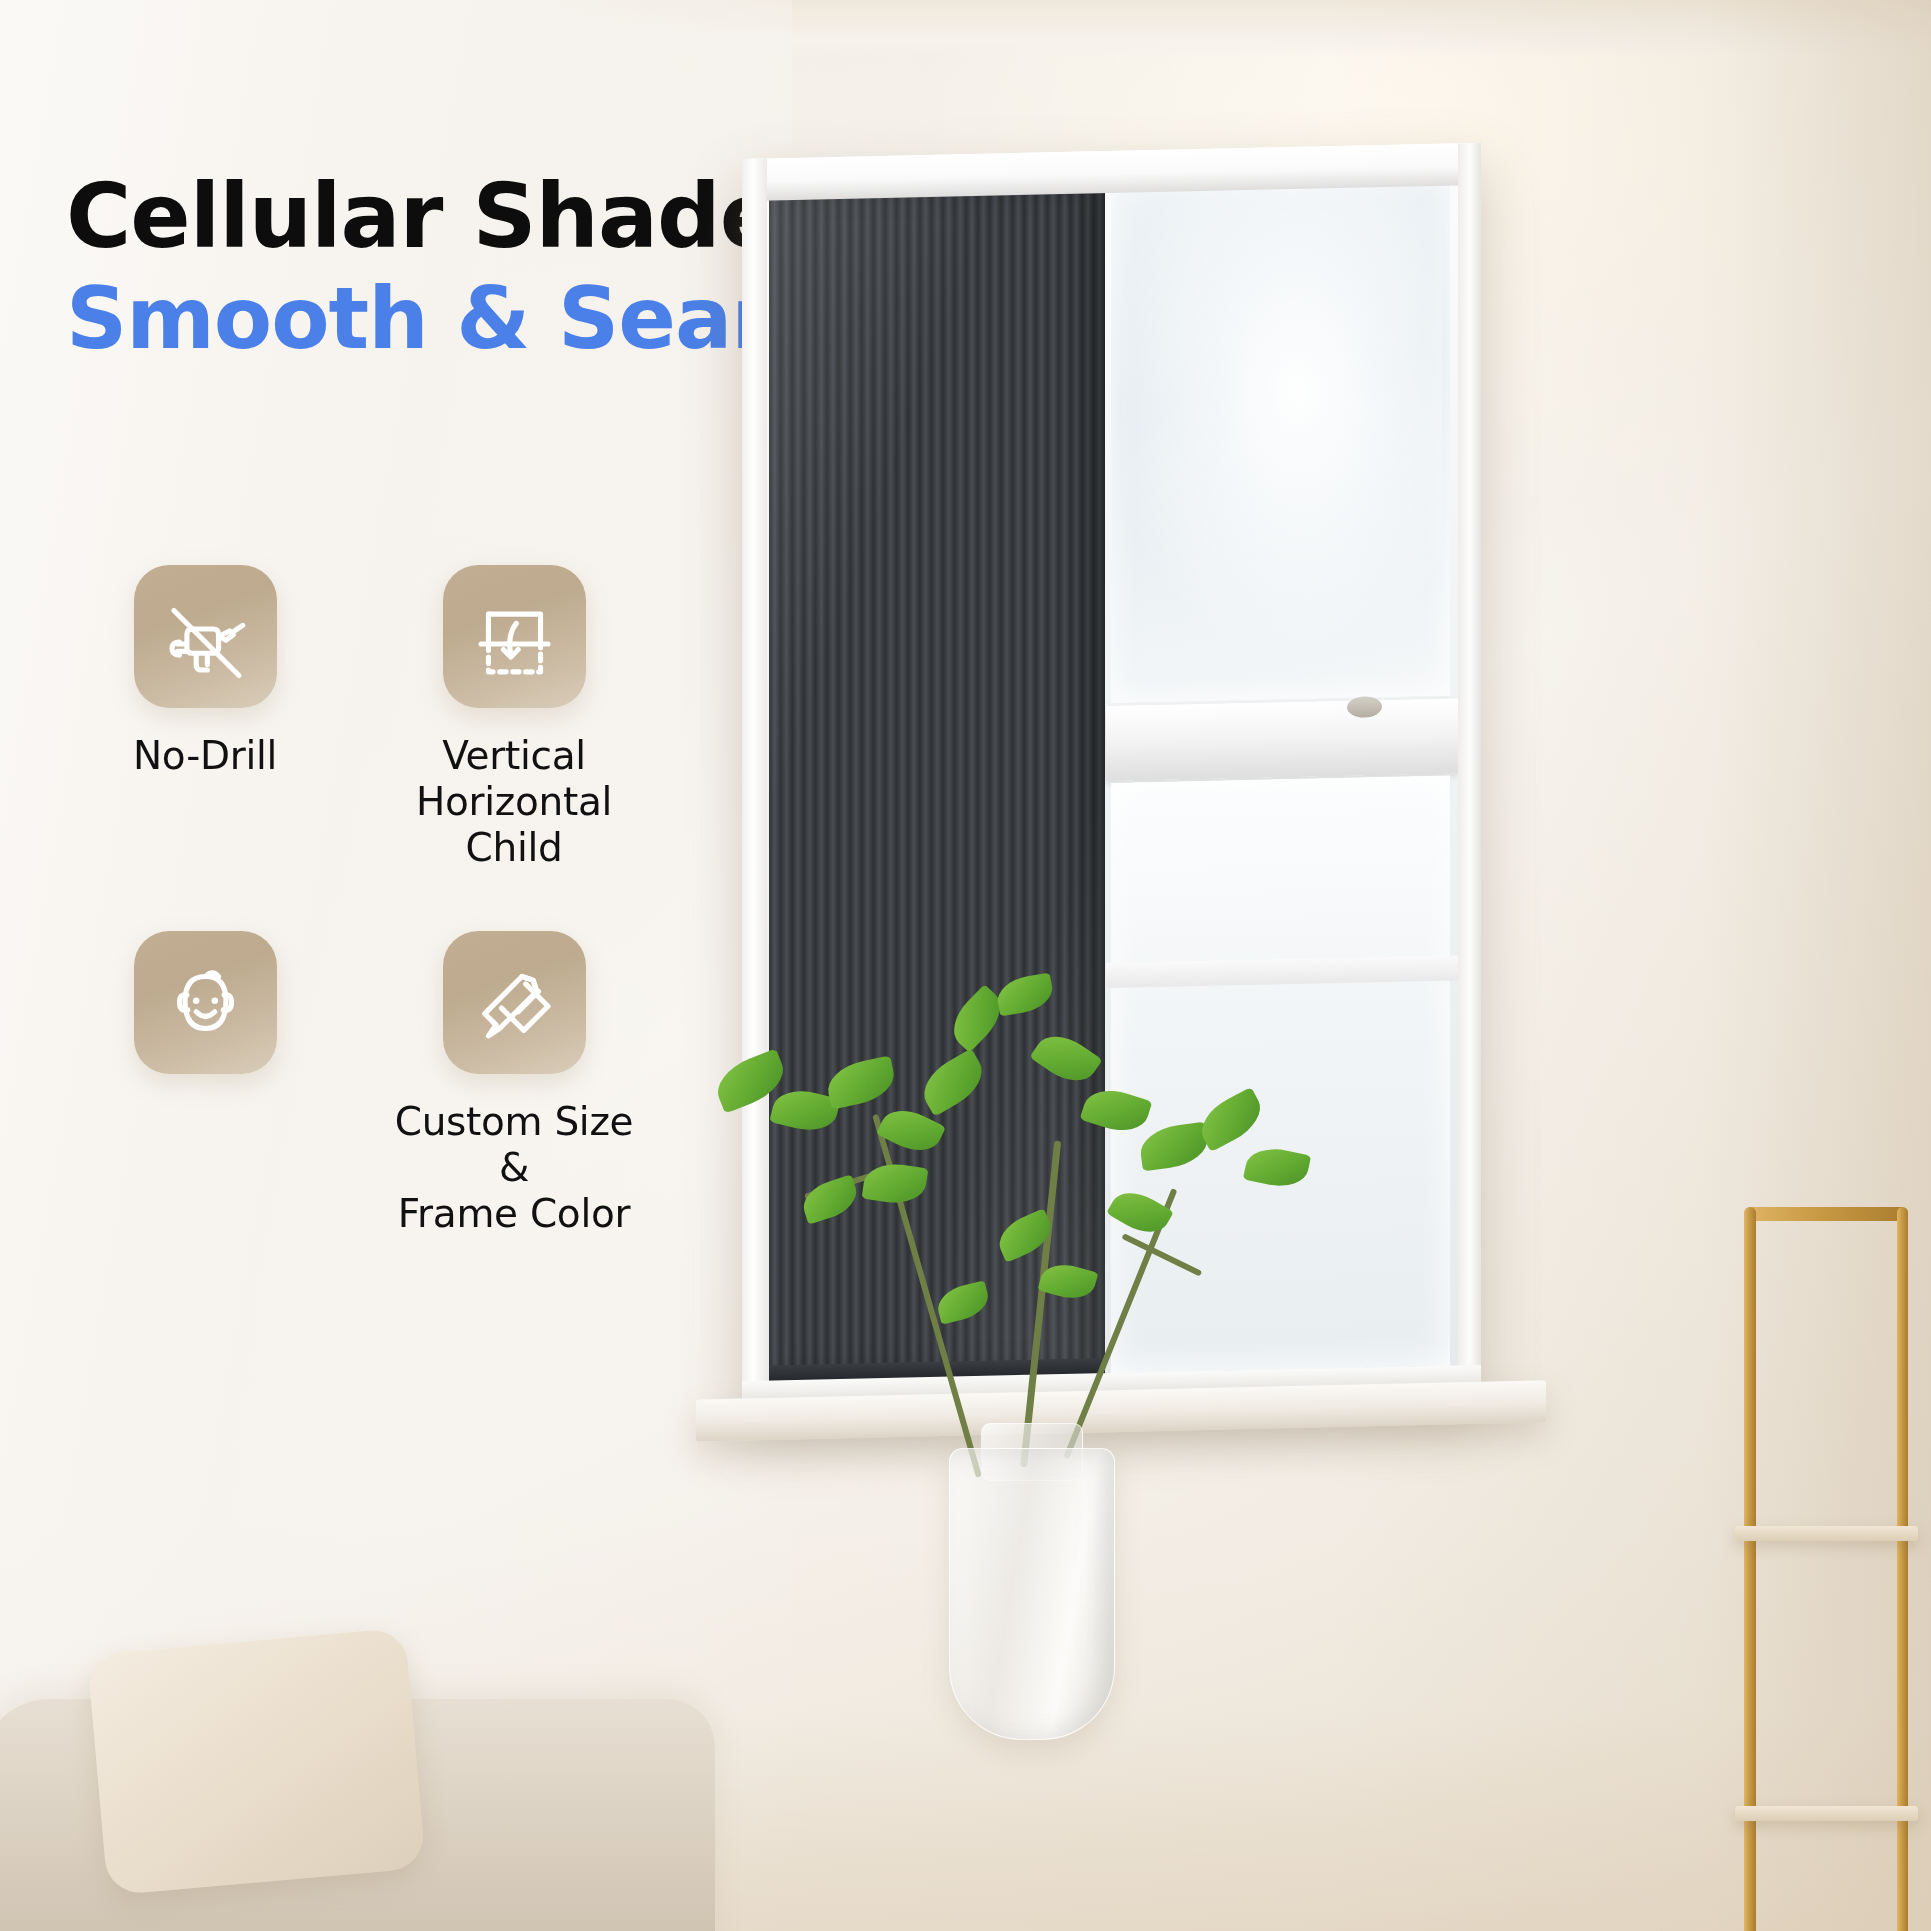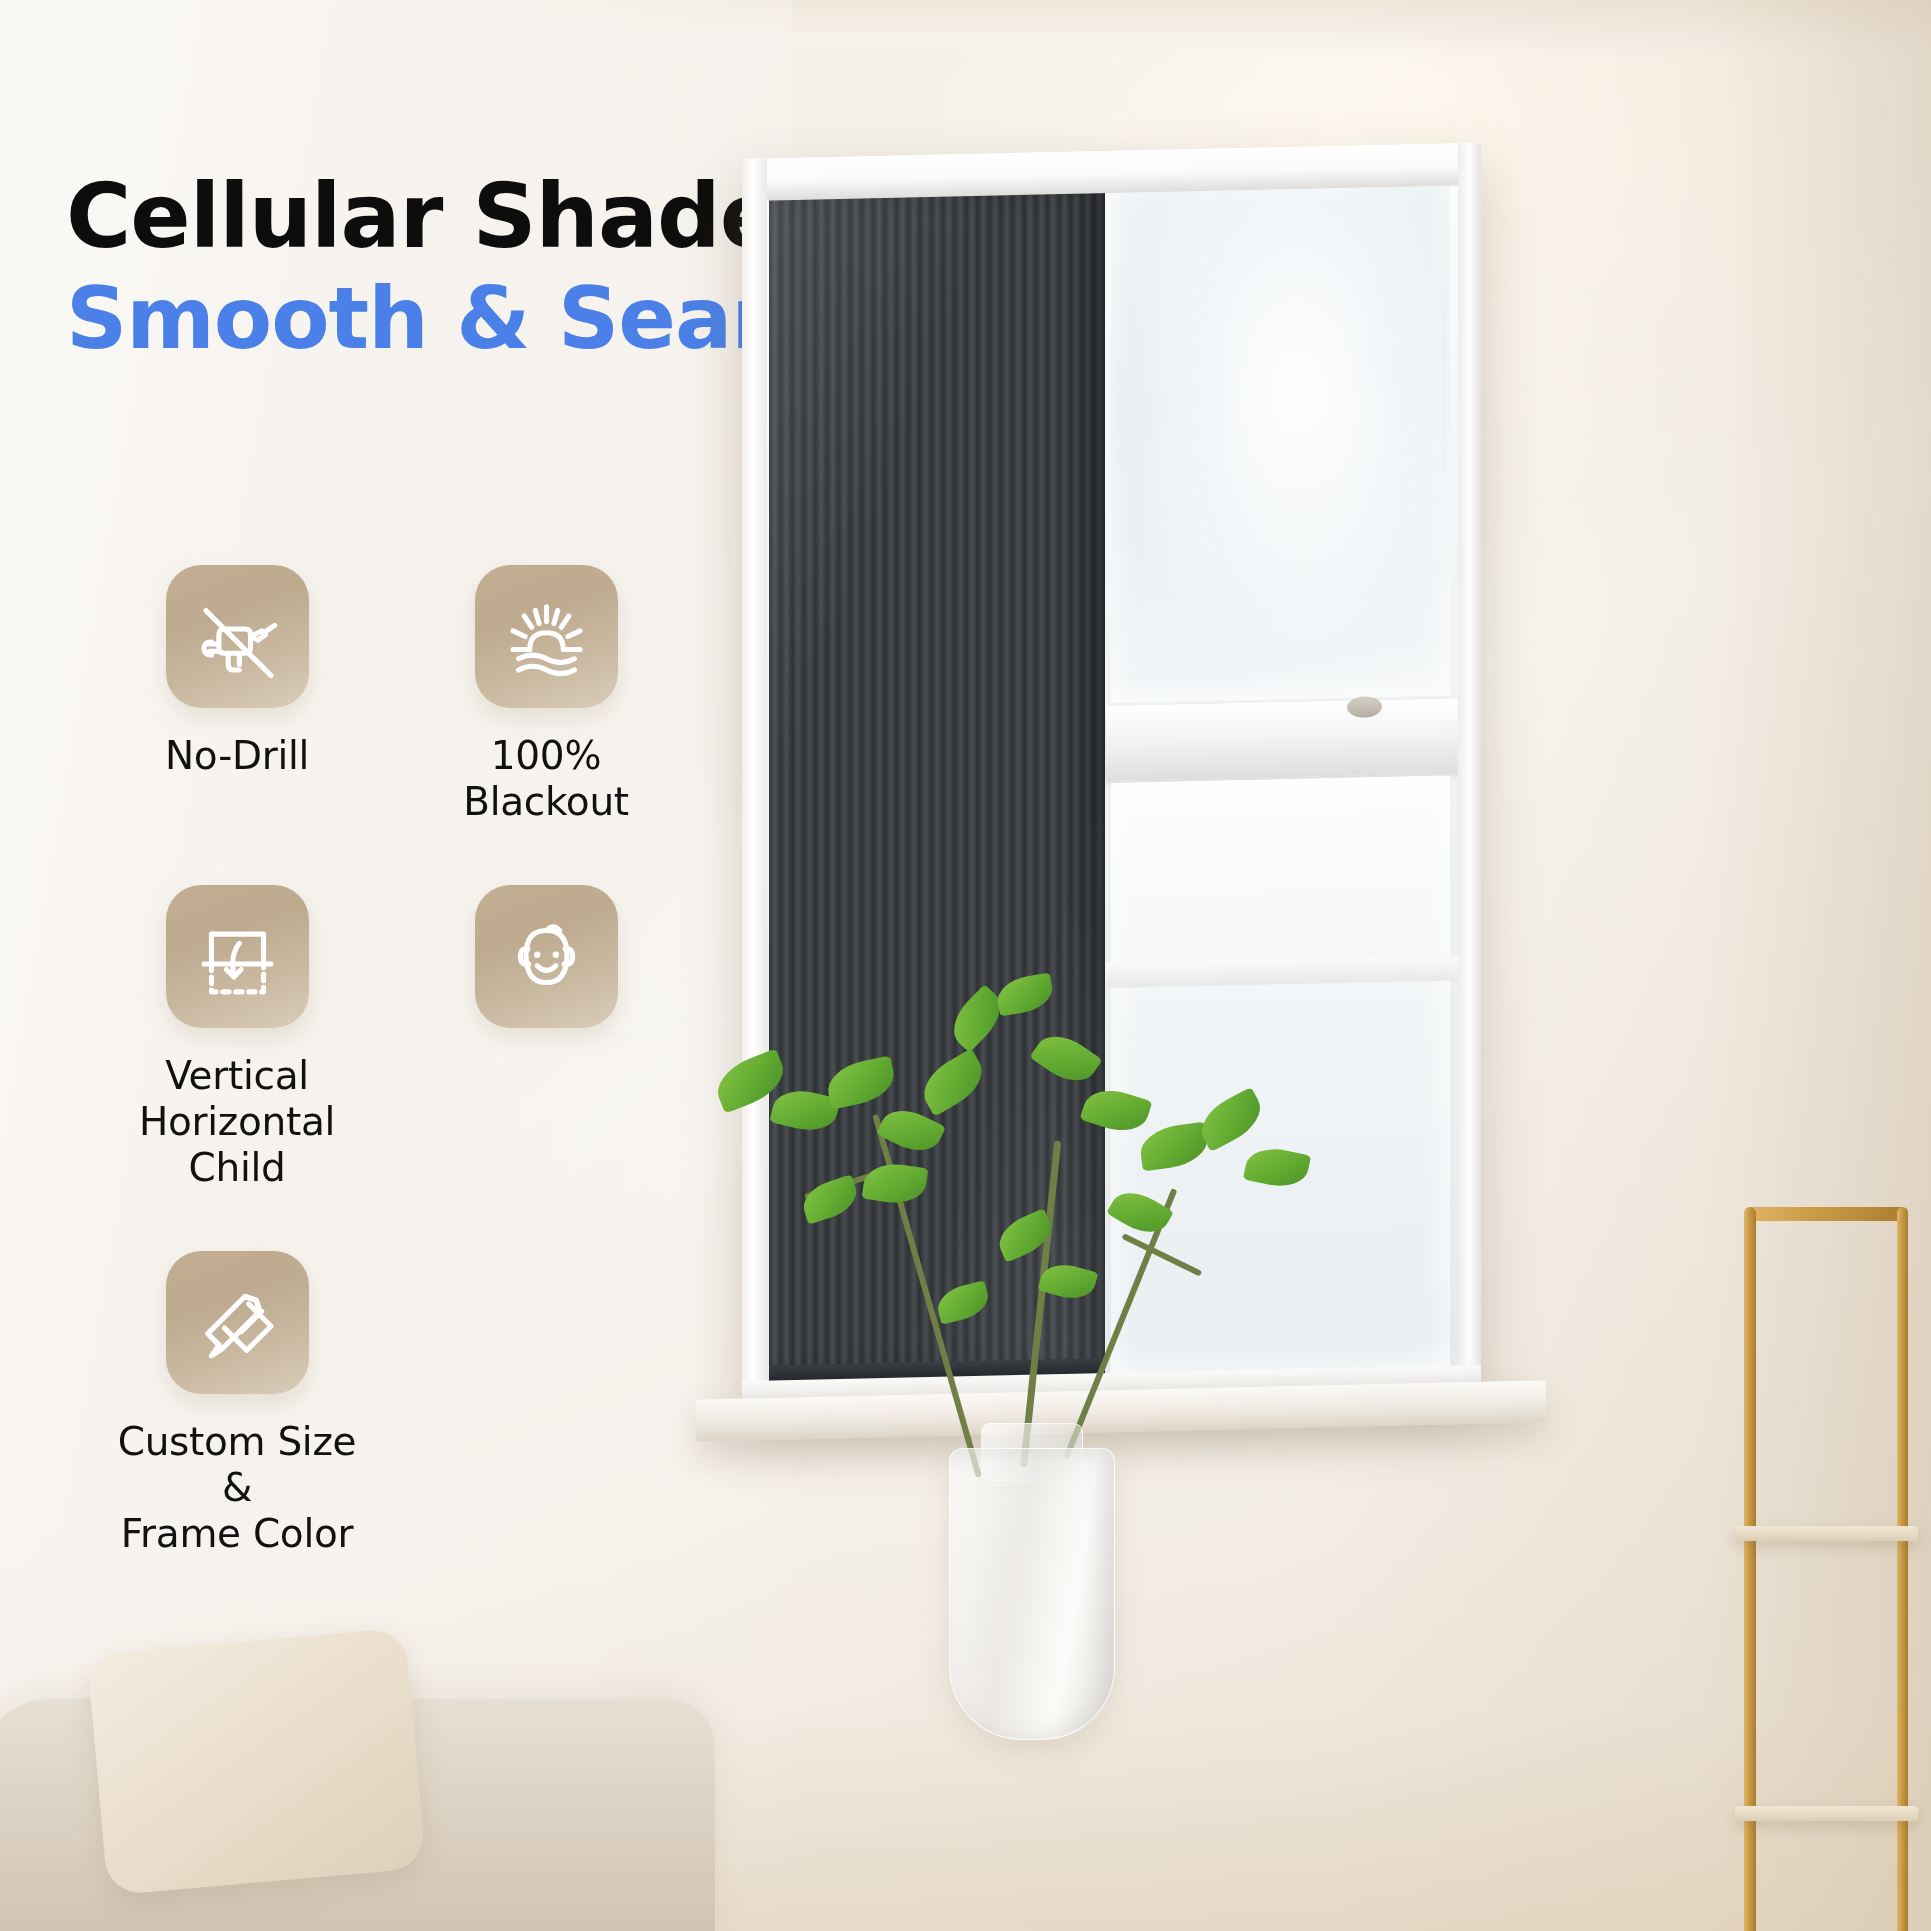--- a/index.html
+++ b/index.html
@@ -41,21 +41,21 @@
     font-size:89px;line-height:1.0;font-weight:700;color:#0d0d0d;
     letter-spacing:-1px;white-space:nowrap;
   }
   .h-sub{
     font-size:85px;line-height:1.0;font-weight:700;color:#4a80e8;
     letter-spacing:-1px;margin-top:15.4px;white-space:nowrap;
   }
 
   
   .features{
-    position:absolute;left:97px;top:565px;width:589px;
+    position:absolute;left:65px;top:565px;width:589px;
     display:grid;grid-template-columns:280px 280px;grid-column-gap:29px;grid-row-gap:60px;
   }
   .feature{display:flex;flex-direction:column;align-items:center;}
   .tile{
     width:143px;height:143px;border-radius:35px;
     background:linear-gradient(160deg,#c2ae93 0%,#bdaa8f 35%,#cdbda6 75%,#d9cdba 100%);
     box-shadow:0 9.7px 25px rgba(150,125,90,.18);
     display:flex;align-items:center;justify-content:center;
   }
   .tile svg{width:93px;height:93px;display:block;}
@@ -234,38 +234,20 @@
             <path d="M20 58 L28 58 M20 66 L28 66"></path>
             <path d="M40 68 L40 80 Q40 86 46 86 L52 86"></path>
             <path d="M52 70 L52 80"></path>
             <path d="M16 22 L86 92"></path>
           </svg>
         </span>
       </div>
       <div class="f-label">No-Drill</div>
     </div>
 
-    <div class="feature">
-      <div class="tile">
-        <span>
-          <svg viewBox="0 0 100 100">
-            <path d="M32 64 Q32 46 50 46 Q68 46 68 64"></path>
-            <path d="M14 64 L28 64 M72 64 L86 64"></path>
-            <path d="M50 18 L50 34"></path>
-            <path d="M26 28 L34 40 M74 28 L66 40"></path>
-            <path d="M14 44 L27 50 M86 44 L73 50"></path>
-            <path d="M38 22 L42 36 M62 22 L58 36"></path>
-            <path d="M20 74 Q35 66 50 74 Q65 82 80 74"></path>
-            <path d="M20 86 Q35 78 50 86 Q65 94 80 86"></path>
-          </svg>
-        </span>
-      </div>
-      <div class="f-label">100%
-Blackout</div>
-    </div>
 
     <div class="feature">
       <div class="tile">
         <span>
           <svg viewBox="0 0 100 100">
             <path d="M22 26 L78 26 L78 58"></path>
             <path d="M22 26 L22 58"></path>
             <path d="M14 58 L86 58" stroke-dasharray="0"></path>
             <path d="M22 58 L22 88 L78 88 L78 58" stroke-dasharray="7 7"></path>
             <path d="M52 36 Q42 48 46 70"></path>

